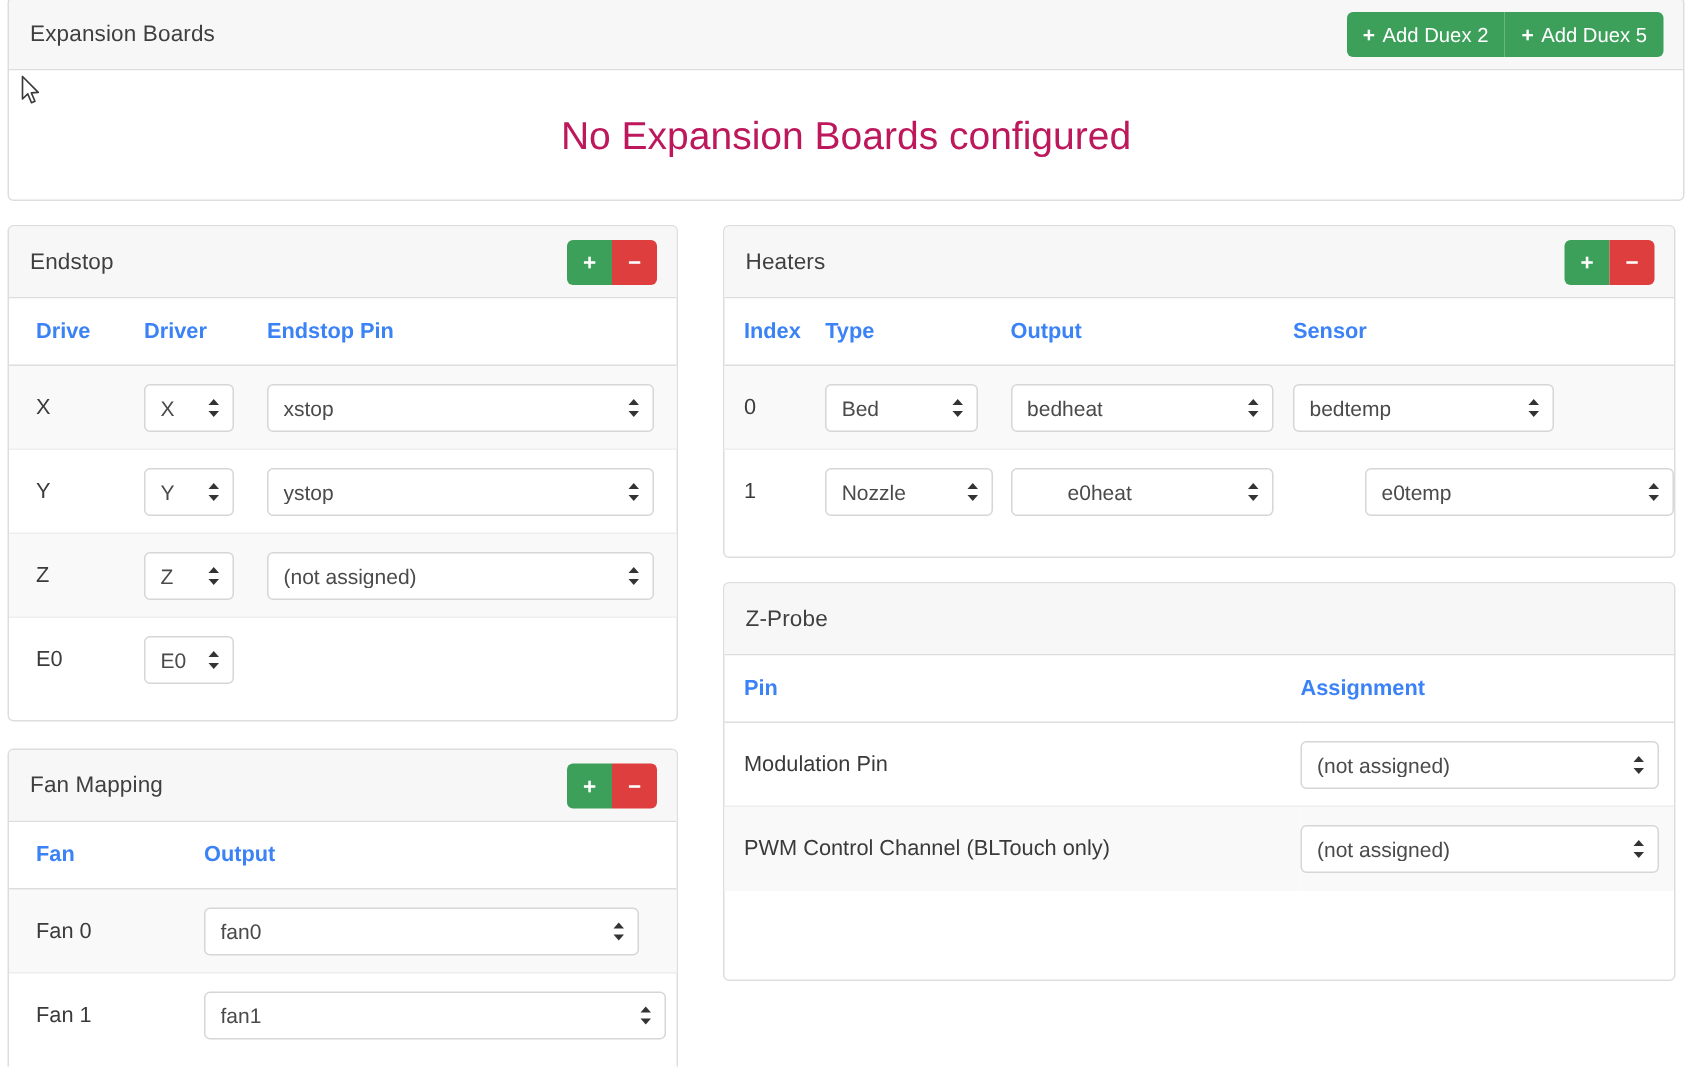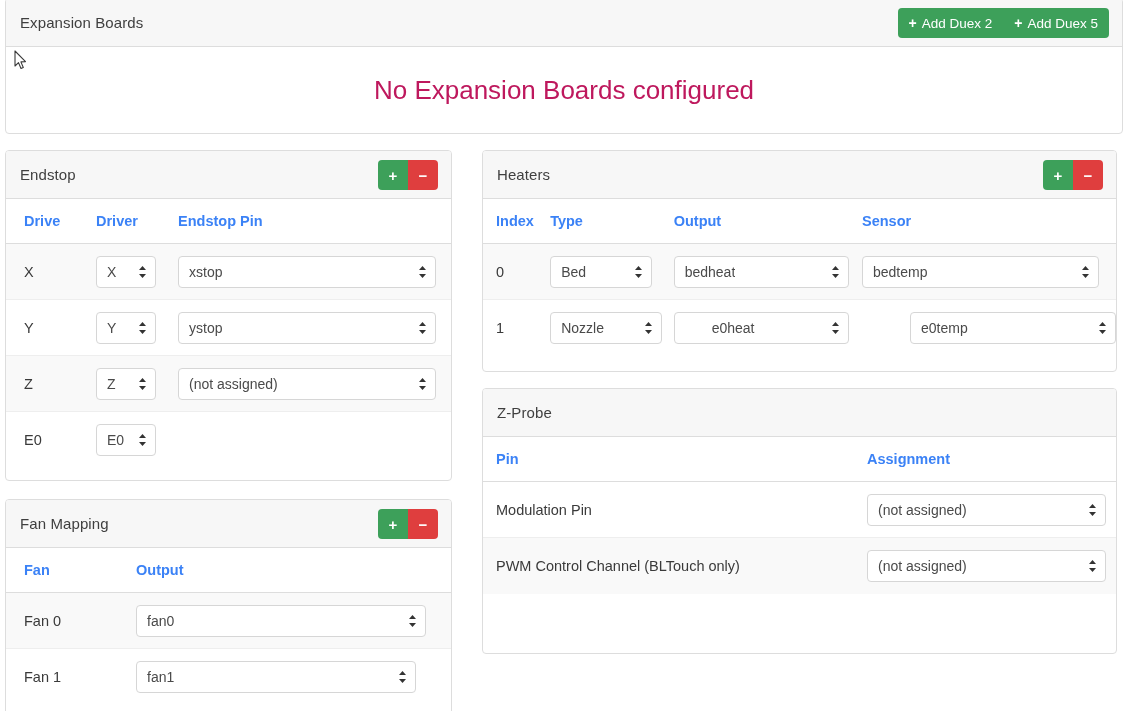--- a/index.html
+++ b/index.html
@@ -296,21 +296,21 @@
                       <path d="M4.5 1 L8 5 L1 5 Z" fill="#333"></path>
                       <path d="M4.5 13 L8 9 L1 9 Z" fill="#333"></path>
                     </svg>
                   </span>
               </div>
             </td>
           </tr>
           <tr class="last">
             <td style="padding-left:18px;height:56px;">Fan 1</td>
             <td>
-              <div class="sel" style="width:280px;">
+              <div class="sel" style="width:308px;">
                 <span class="txt">fan1</span>
                 <span class="caret">
                     <svg width="9" height="14" viewBox="0 0 9 14">
                       <path d="M4.5 1 L8 5 L1 5 Z" fill="#333"></path>
                       <path d="M4.5 13 L8 9 L1 9 Z" fill="#333"></path>
                     </svg>
                   </span>
               </div>
             </td>
           </tr>
@@ -356,21 +356,21 @@
                 <span class="txt">bedheat</span>
                 <span class="caret">
                     <svg width="9" height="14" viewBox="0 0 9 14">
                       <path d="M4.5 1 L8 5 L1 5 Z" fill="#333"></path>
                       <path d="M4.5 13 L8 9 L1 9 Z" fill="#333"></path>
                     </svg>
                   </span>
               </div>
             </td>
             <td>
-              <div class="sel" style="width:237px;">
+              <div class="sel" style="width:174px;">
                 <span class="txt">bedtemp</span>
                 <span class="caret">
                     <svg width="9" height="14" viewBox="0 0 9 14">
                       <path d="M4.5 1 L8 5 L1 5 Z" fill="#333"></path>
                       <path d="M4.5 13 L8 9 L1 9 Z" fill="#333"></path>
                     </svg>
                   </span>
               </div>
             </td>
           </tr>

